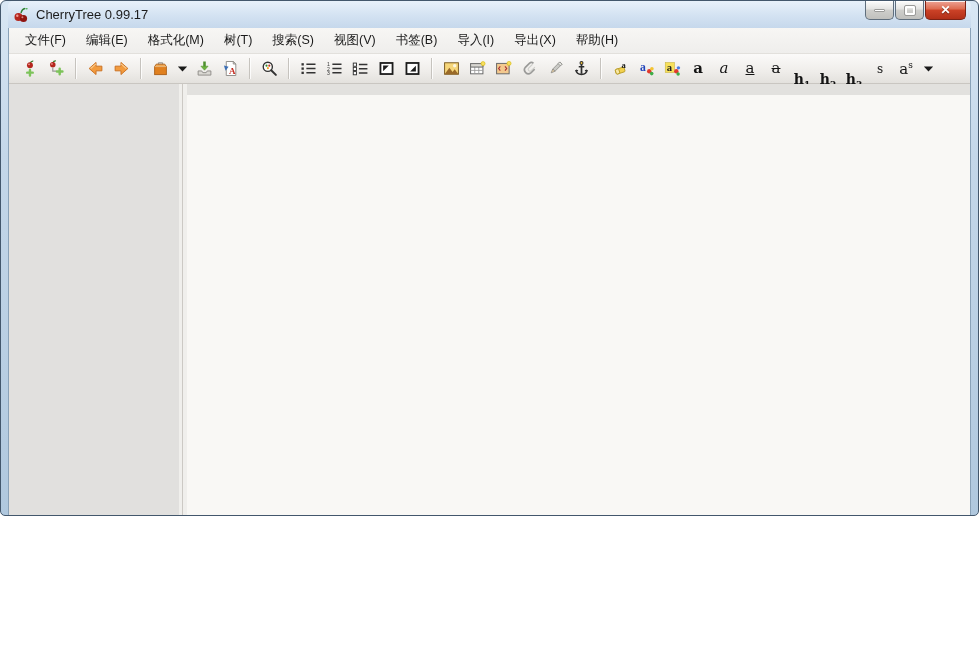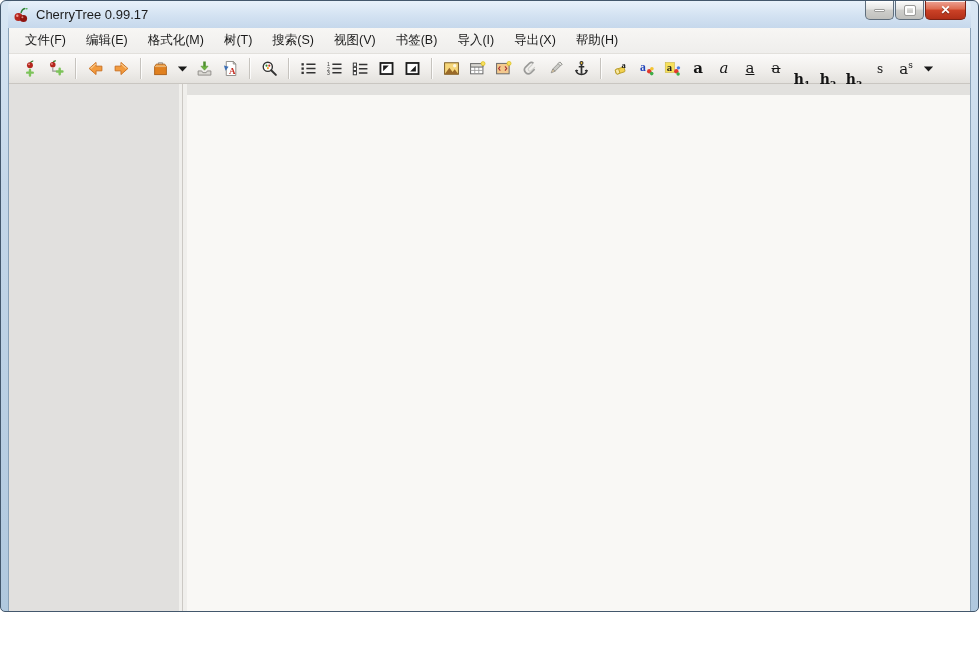--- a/index.html
+++ b/index.html
@@ -1,19 +1,19 @@
 <!DOCTYPE html>
 <html><head>
 <meta charset="utf-8">
 <style>
   * { box-sizing: border-box; margin: 0; padding: 0; }
   html,body { background:#fff; font-family:"Liberation Sans", sans-serif; }
 
   .window{
-    position:relative; width:979px; height:612px;
+    position:relative; width:979px; height:516px;
     border:1px solid #43576c; border-radius:6px 6px 5px 5px;
     background:linear-gradient(180deg,#d9e7f4 0%,#c4d7e9 30%,#b0c8de 100%);
     padding:0 7px 10px 7px; overflow:hidden;
   }
 
   
   .titlebar{
     height:27px; display:flex; align-items:center; position:relative;
     background:linear-gradient(180deg,#e8f1fa 0%,#d3e2f2 55%,#c6d8ec 100%);
     border-radius:5px 5px 0 0;

